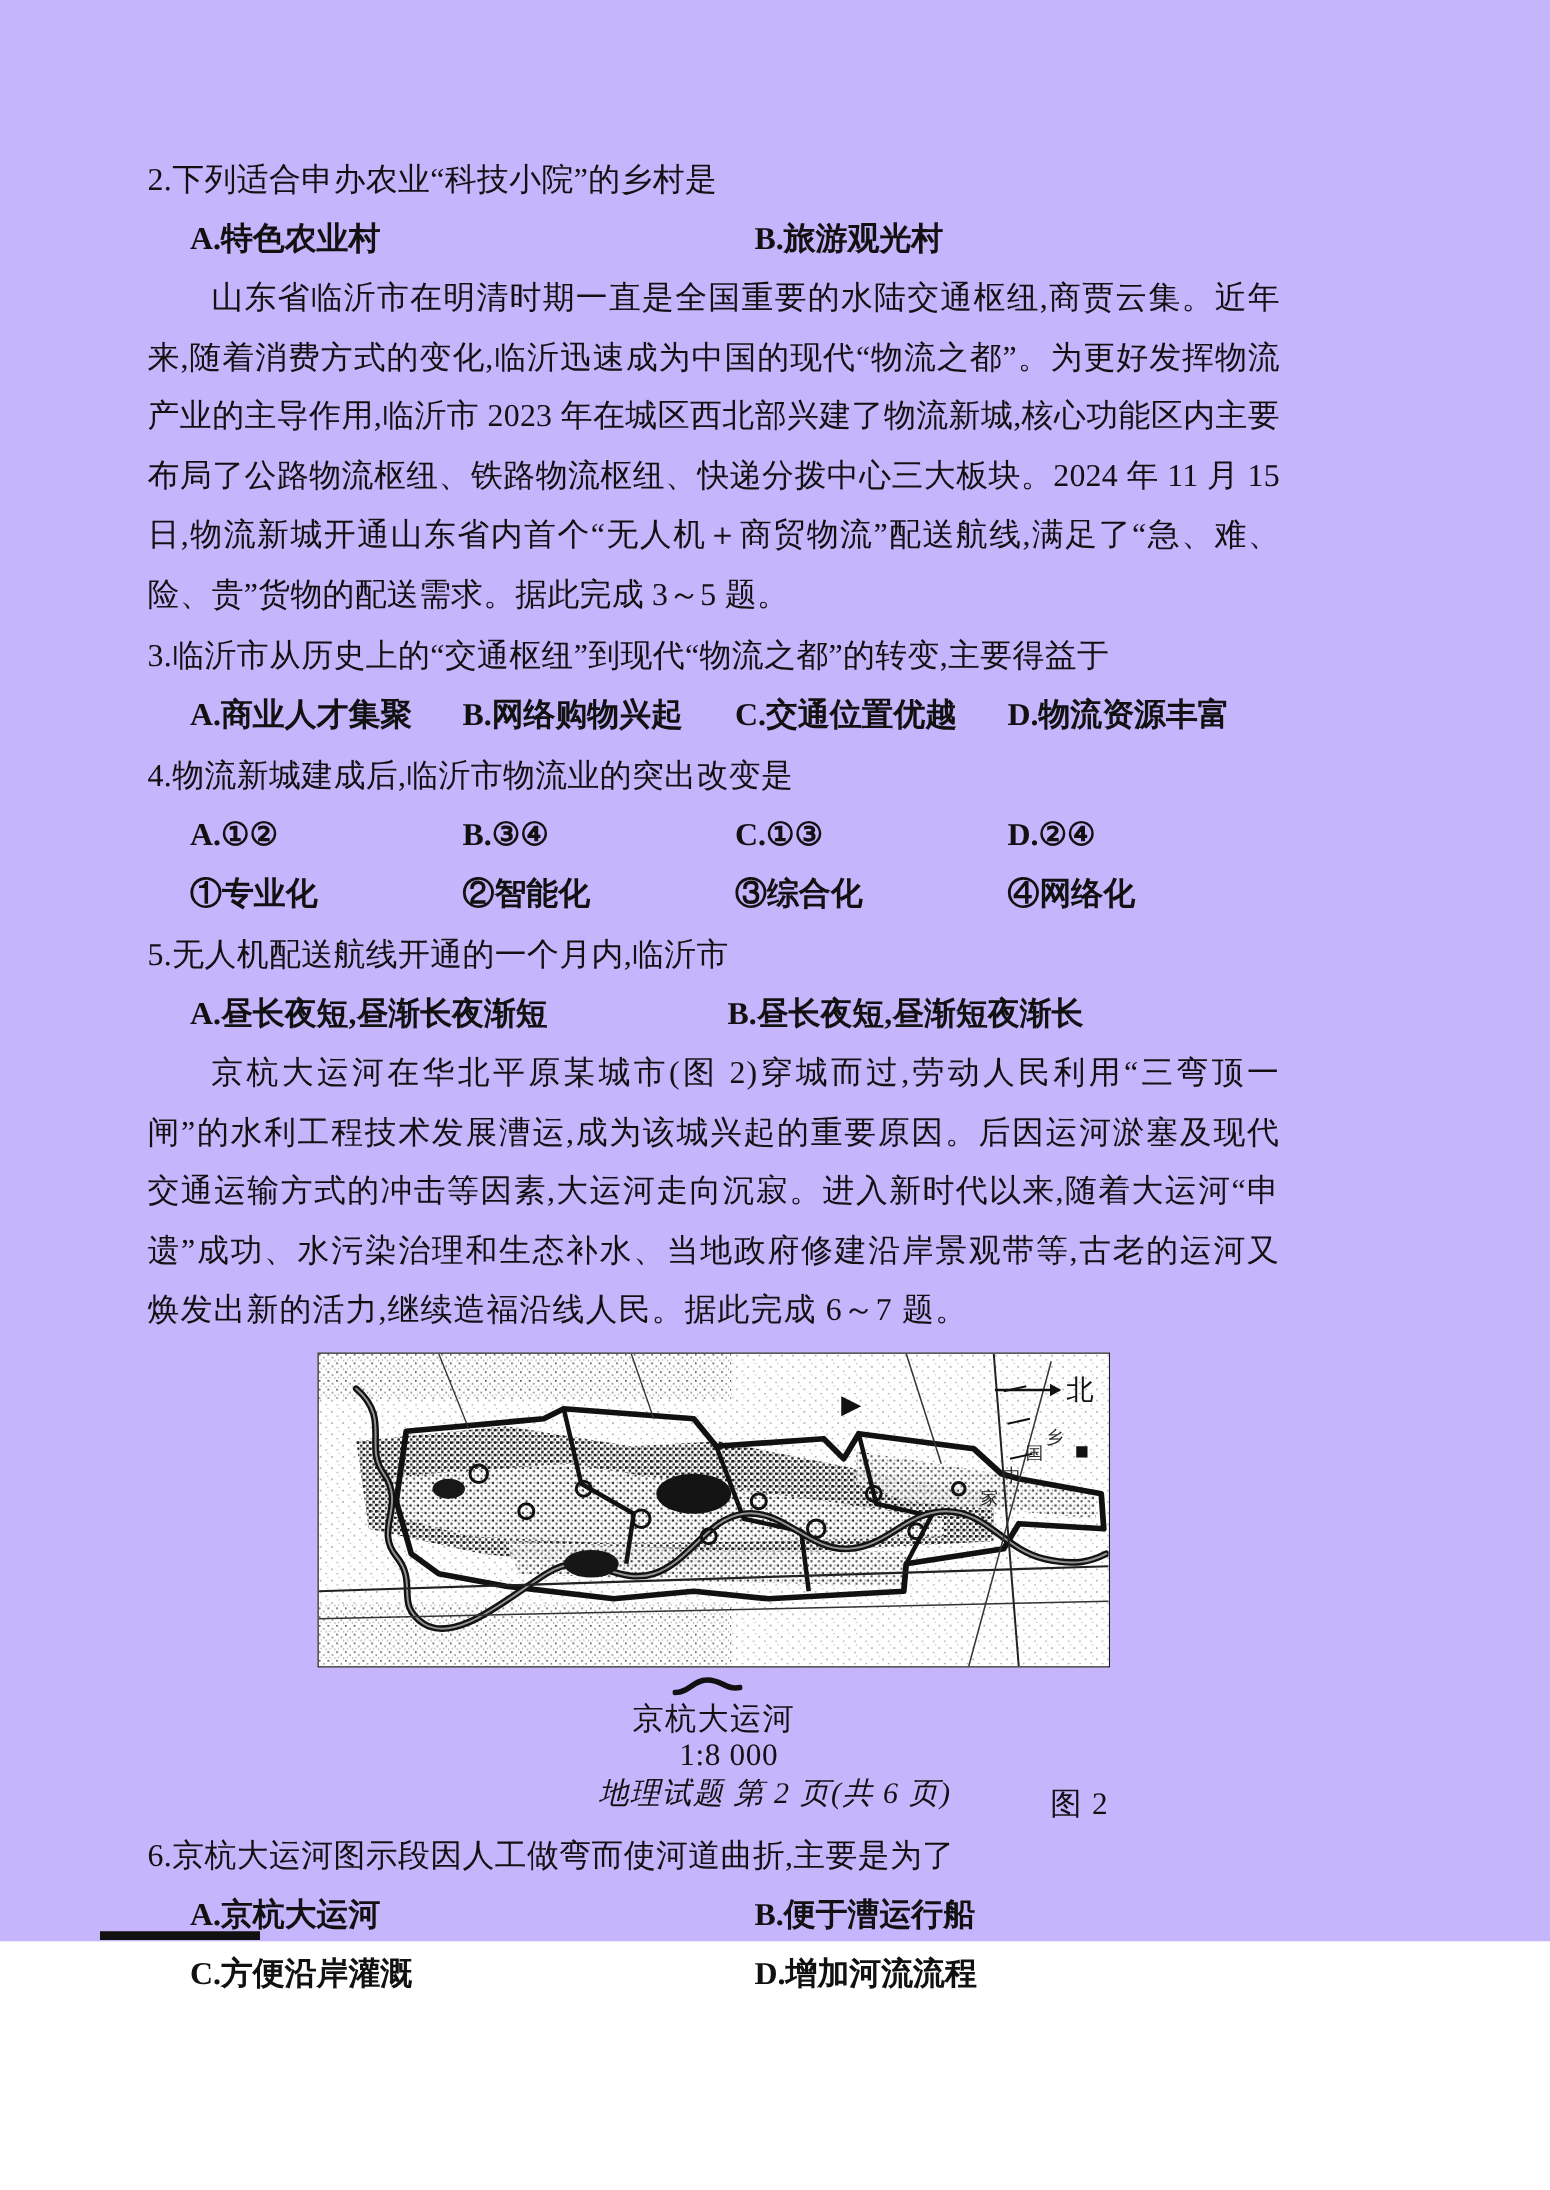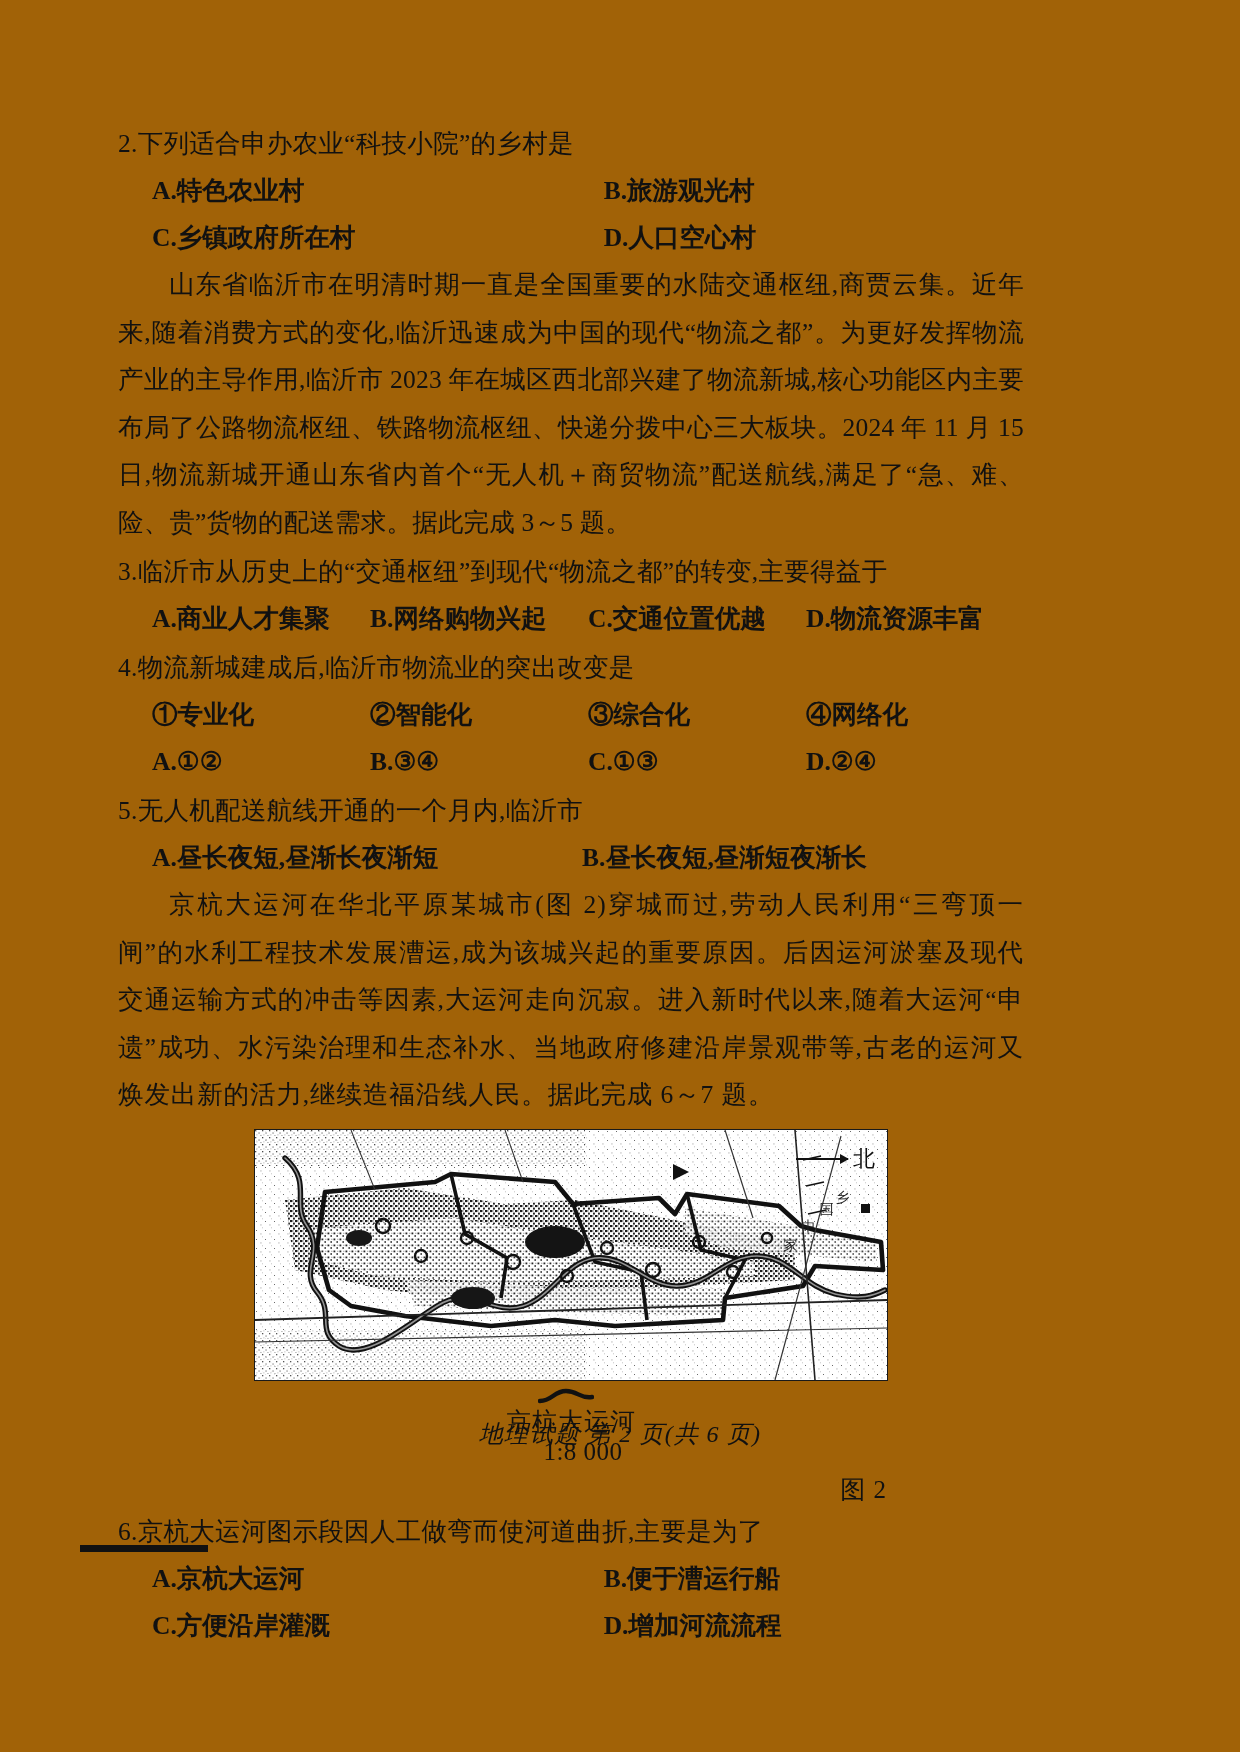--- a/index.html
+++ b/index.html
@@ -5,22 +5,22 @@
   html,body{margin:0;padding:0;background:#ffffff;}
   body{
     width:1240px;height:1752px;
     font-family:"Liberation Serif","DejaVu Serif",serif;
     color:#111;
     position:relative;
     overflow:hidden;
   }
   .page{
     position:absolute;
-    left:0;top:0;width:1240px;height:1752px;
-    background:#a16207;
+    left:0;top:0;width:1240px;height:1553px;
+    background:#c4b5fd;
   }
   .content{
     position:absolute;
     left:118px; top:118px;
     width:906px;
   }
   .q-stem{
     font-size:25.5px;
     line-height:47px;
     letter-spacing:0.3px;
@@ -123,47 +123,43 @@
 <body>
 
 <div class="page">
   <div class="content">
 
     <div class="q-stem">2.下列适合申办农业“科技小院”的乡村是</div>
     <div class="opts two wide">
       <div class="opt">A.特色农业村</div>
       <div class="opt">B.旅游观光村</div>
     </div>
-    <div class="opts two wide">
-      <div class="opt">C.乡镇政府所在村</div>
-      <div class="opt">D.人口空心村</div>
-    </div>
 
     <p class="para">山东省临沂市在明清时期一直是全国重要的水陆交通枢纽,商贾云集。近年来,随着消费方式的变化,临沂迅速成为中国的现代“物流之都”。为更好发挥物流产业的主导作用,临沂市 2023 年在城区西北部兴建了物流新城,核心功能区内主要布局了公路物流枢纽、铁路物流枢纽、快递分拨中心三大板块。2024 年 11 月 15 日,物流新城开通山东省内首个“无人机＋商贸物流”配送航线,满足了“急、难、险、贵”货物的配送需求。据此完成 3～5 题。</p>
 
     <div class="q-stem">3.临沂市从历史上的“交通枢纽”到现代“物流之都”的转变,主要得益于</div>
     <div class="opts four q3">
       <div class="opt">A.商业人才集聚</div>
       <div class="opt">B.网络购物兴起</div>
       <div class="opt">C.交通位置优越</div>
       <div class="opt">D.物流资源丰富</div>
     </div>
 
     <div class="q-stem">4.物流新城建成后,临沂市物流业的突出改变是</div>
     <div class="opts four">
+      <div class="opt">A.①②</div>
+      <div class="opt">B.③④</div>
+      <div class="opt">C.①③</div>
+      <div class="opt">D.②④</div>
+    </div>
+    <div class="opts four">
       <div class="opt">①专业化</div>
       <div class="opt">②智能化</div>
       <div class="opt">③综合化</div>
       <div class="opt">④网络化</div>
-    </div>
-    <div class="opts four">
-      <div class="opt">A.①②</div>
-      <div class="opt">B.③④</div>
-      <div class="opt">C.①③</div>
-      <div class="opt">D.②④</div>
     </div>
 
     <div class="q-stem">5.无人机配送航线开通的一个月内,临沂市</div>
     <div class="opts two">
       <div class="opt">A.昼长夜短,昼渐长夜渐短</div>
       <div class="opt">B.昼长夜短,昼渐短夜渐长</div>
     </div>
 
     <p class="para p2">京杭大运河在华北平原某城市(图 2)穿城而过,劳动人民利用“三弯顶一闸”的水利工程技术发展漕运,成为该城兴起的重要原因。后因运河淤塞及现代交通运输方式的冲击等因素,大运河走向沉寂。进入新时代以来,随着大运河“申遗”成功、水污染治理和生态补水、当地政府修建沿岸景观带等,古老的运河又焕发出新的活力,继续造福沿线人民。据此完成 6～7 题。</p>
 

